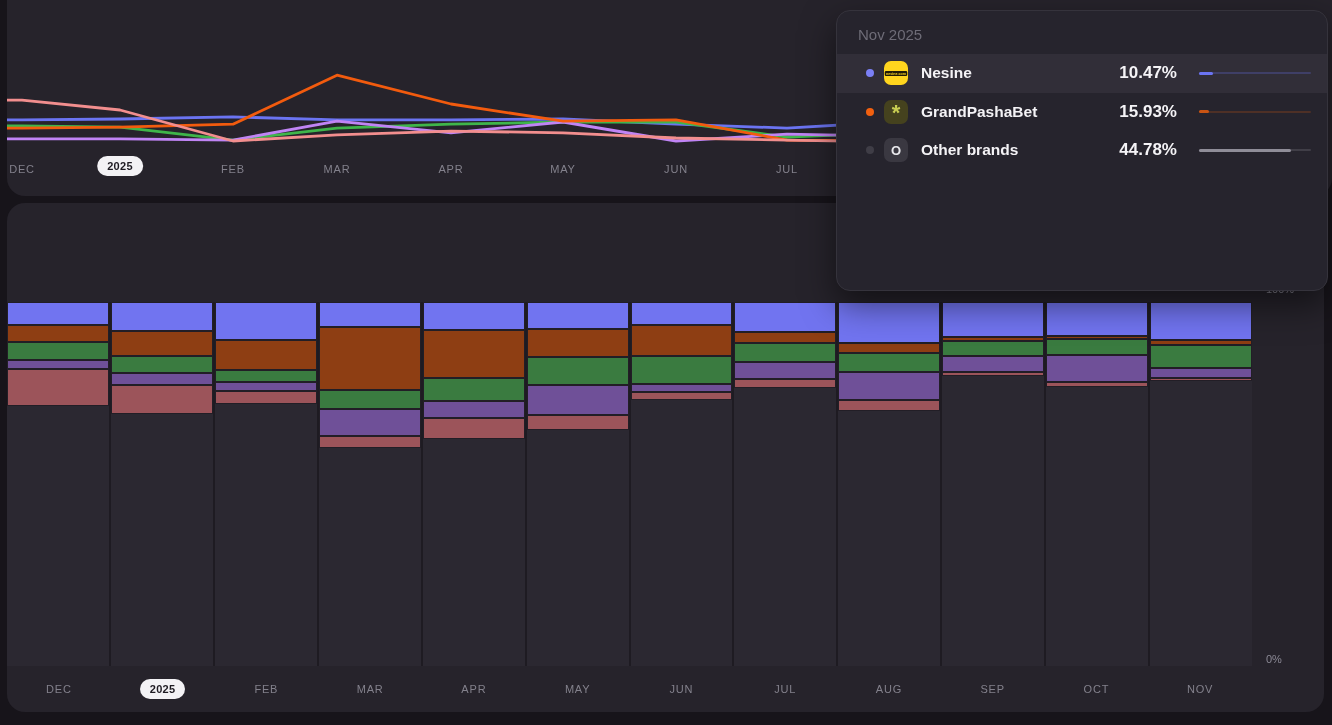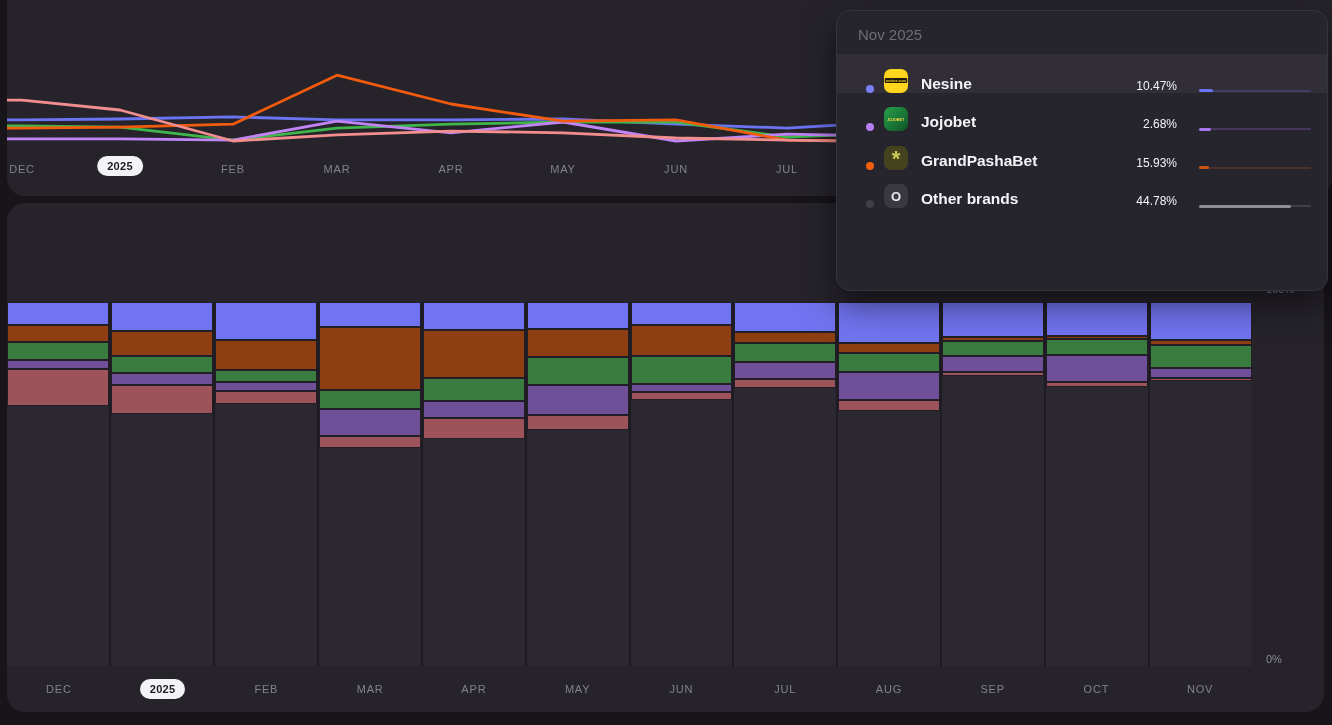--- a/index.html
+++ b/index.html
@@ -26,30 +26,30 @@
   .baxis{position:absolute;left:0;top:476px;width:1245px;display:flex;}
   .bcell{flex:1;text-align:center;}
   .bcell span{font-size:11px;color:#83818C;letter-spacing:.8px;}
   .bcell span.pill{background:#F3F2F5;color:#1E1B22;font-weight:bold;border-radius:999px;
                    padding:4px 10px;letter-spacing:.3px;display:inline-block;}
   .tooltip{position:absolute;left:836px;top:10px;width:492px;height:281px;background:#26242D;
            border:1px solid #35333C;border-radius:14px;box-shadow:0 14px 34px rgba(0,0,0,.5);
            overflow:hidden;}
   .tt-title{position:absolute;left:21px;top:15px;font-size:15px;font-weight:500;color:#6E6C77;}
   .tt-rows{position:absolute;left:0;top:43px;width:100%;}
-  .trow{height:38.6px;display:flex;align-items:flex-end;padding:0 16px 0 29px;}
+  .trow{height:38.6px;display:flex;align-items:center;padding:0 16px 0 29px;}
   .trow.hl{background:#312E38;}
   .dot{width:8px;height:8px;border-radius:50%;flex:0 0 auto;}
   .logo{width:24px;height:24px;border-radius:7px;margin-left:10px;flex:0 0 auto;
         display:flex;align-items:center;justify-content:center;overflow:hidden;}
   .logo .mini{font-size:8px;font-weight:bold;white-space:nowrap;transform:scale(.45);}
   .logo .glyph{font-size:22px;font-weight:bold;line-height:0;transform:translateY(1px);}
   .logo .big{font-size:13px;font-weight:bold;}
   .bname{margin-left:13px;font-size:15.5px;font-weight:bold;color:#F4F3F6;flex:1 1 auto;}
-  .bval{width:78px;text-align:right;font-size:12px;font-weight:normal;color:#F4F3F6;flex:0 0 auto;}
+  .bval{width:78px;text-align:right;font-size:17px;font-weight:bold;color:#F4F3F6;flex:0 0 auto;}
   .spark{position:relative;width:112px;height:4px;margin-left:22px;flex:0 0 auto;}
   .spark .dim{position:absolute;left:0;right:0;top:1px;height:2px;border-radius:2px;opacity:.25;}
   .spark .seg2{position:absolute;left:0;top:.5px;height:3px;border-radius:2px;}
 </style>
 </head>
 <body>
 
 <div class="page">
 
   <div class="card card-top">
@@ -190,32 +190,20 @@
             <span class="mini" style="color: rgb(255, 213, 30); background: rgb(30, 26, 7); padding: 1px 3px; border-radius: 3px;">nesine.com</span>
           </div>
           <span class="bname">Nesine</span>
           <span class="bval">10.47%</span>
           <div class="spark">
             <i class="dim" style="background: rgb(107, 116, 242);"></i>
             <i class="seg2" style="background: rgb(107, 116, 242); width: 14px;"></i>
           </div>
         </div>
         <div class="trow">
-          <span class="dot" style="background: rgb(183, 125, 245);"></span>
-          <div class="logo" style="background: linear-gradient(135deg, rgb(39, 161, 75), rgb(14, 84, 38));">
-            <span class="mini" style="color: rgb(255, 217, 74);">JOJOBET</span>
-          </div>
-          <span class="bname">Jojobet</span>
-          <span class="bval">2.68%</span>
-          <div class="spark">
-            <i class="dim" style="background: rgb(168, 117, 238);"></i>
-            <i class="seg2" style="background: rgb(168, 117, 238); width: 12px;"></i>
-          </div>
-        </div>
-        <div class="trow">
           <span class="dot" style="background: rgb(242, 96, 15);"></span>
           <div class="logo" style="background: rgb(69, 66, 30);">
             <span class="glyph" style="color: rgb(201, 206, 82);">*</span>
           </div>
           <span class="bname">GrandPashaBet</span>
           <span class="bval">15.93%</span>
           <div class="spark">
             <i class="dim" style="background: rgb(201, 84, 19);"></i>
             <i class="seg2" style="background: rgb(201, 84, 19); width: 10px;"></i>
           </div>

